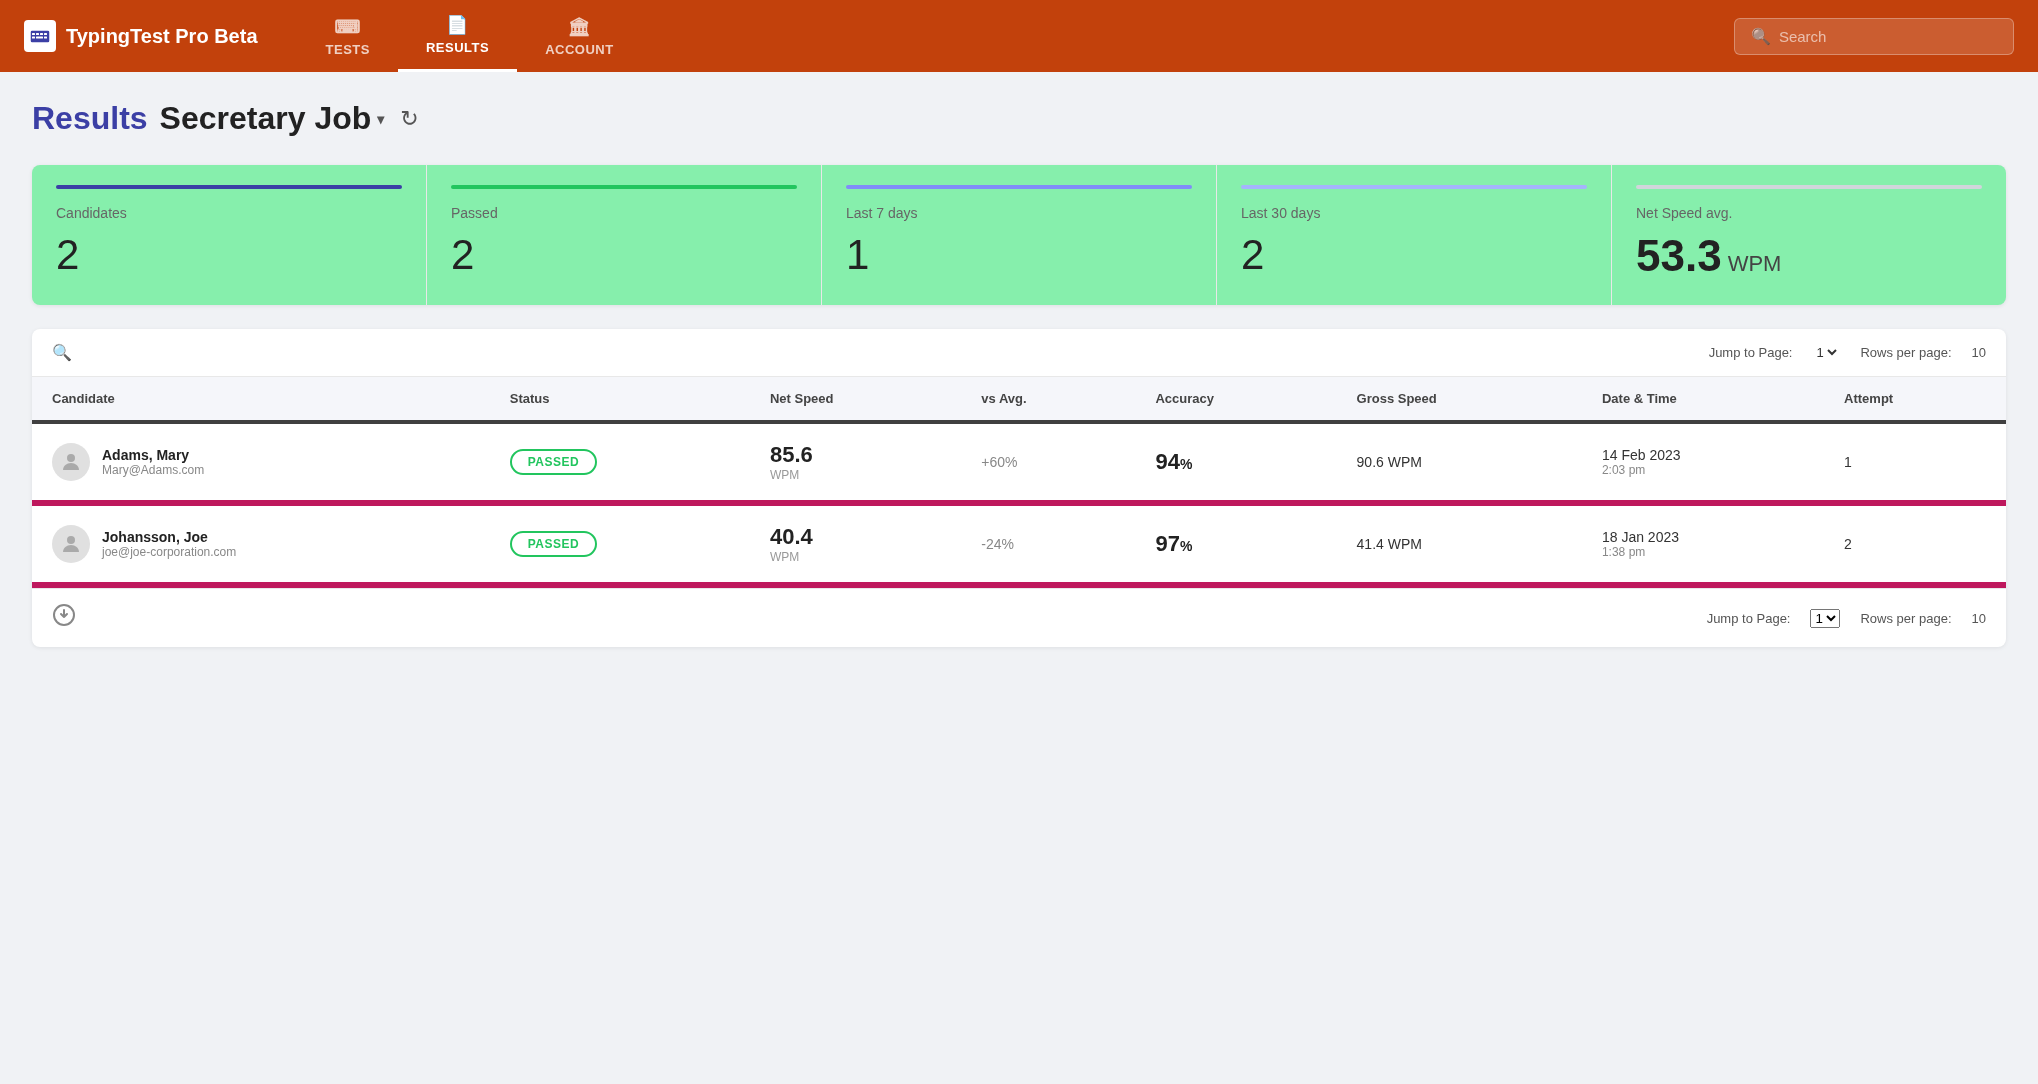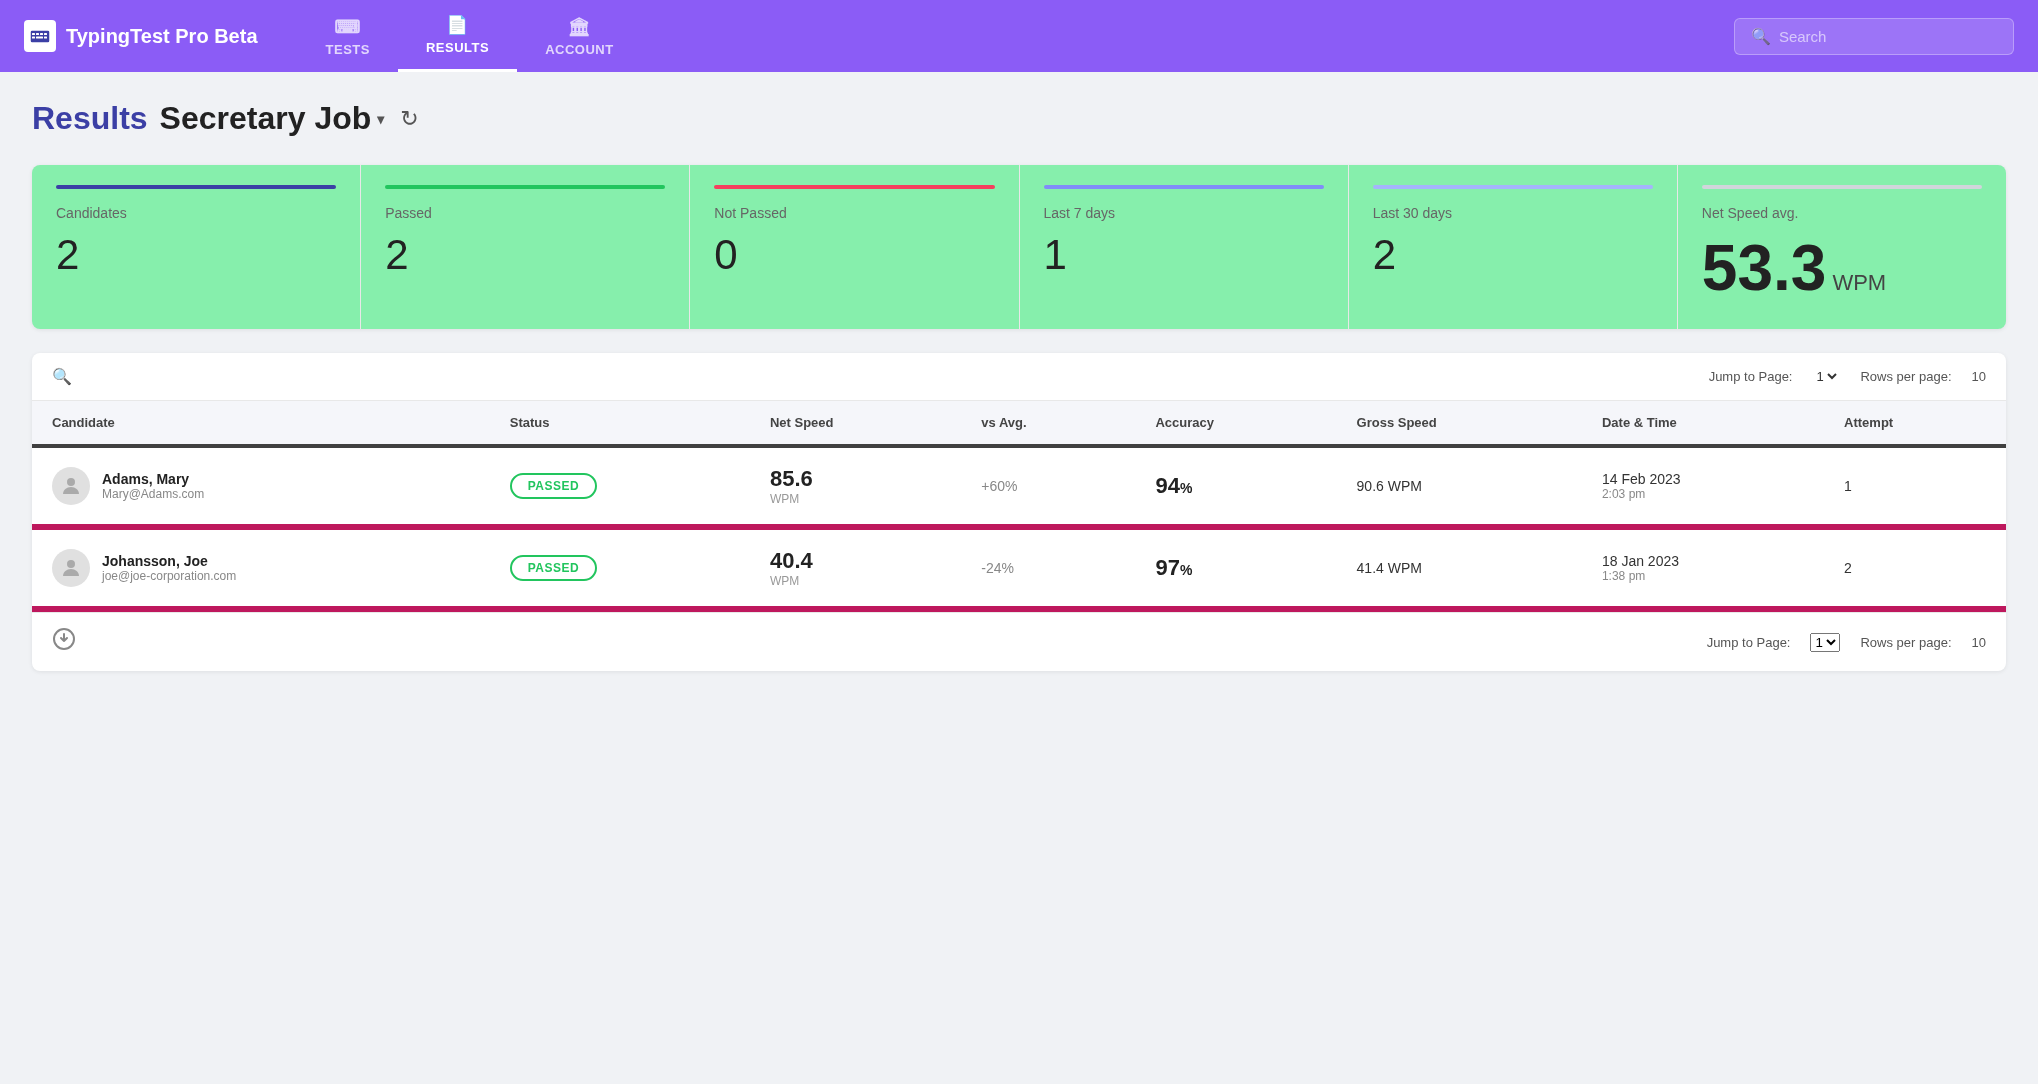--- a/index.html
+++ b/index.html
@@ -1,20 +1,20 @@
 <!DOCTYPE html>
 <html><head>
   <meta charset="utf-8">
   <style>
     * { box-sizing: border-box; margin: 0; padding: 0; }
     body { font-family: 'Segoe UI', Arial, sans-serif; background: #f0f2f5; min-height: 100vh; }
 
     
     .navbar {
-      background: #8b5cf6;
+      background: #c2410c;
       display: flex;
       align-items: center;
       padding: 0 24px;
       height: 72px;
       position: relative;
     }
     .navbar-brand {
       display: flex;
       align-items: center;
       gap: 10px;
@@ -143,21 +143,21 @@
       font-size: 14px;
       color: #666;
       margin-bottom: 10px;
     }
     .stat-value {
       font-size: 42px;
       font-weight: 300;
       color: #222;
     }
     .stat-value-large {
-      font-size: 64px;
+      font-size: 44px;
       font-weight: 700;
       color: #222;
     }
     .stat-value-wpm {
       font-size: 22px;
       font-weight: 400;
       color: #444;
     }
 
     
@@ -376,25 +376,20 @@
       <div class="stat-label">Candidates</div>
       <div class="stat-value">2</div>
     </div>
 
     <div class="stat-card">
       <div class="stat-bar" style="background:#22c55e;"></div>
       <div class="stat-label">Passed</div>
       <div class="stat-value">2</div>
     </div>
 
-    <div class="stat-card">
-      <div class="stat-bar" style="background:#f43f5e;"></div>
-      <div class="stat-label">Not Passed</div>
-      <div class="stat-value">0</div>
-    </div>
 
     <div class="stat-card">
       <div class="stat-bar" style="background:#818cf8;"></div>
       <div class="stat-label">Last 7 days</div>
       <div class="stat-value">1</div>
     </div>
 
     <div class="stat-card">
       <div class="stat-bar" style="background:#a5b4fc;"></div>
       <div class="stat-label">Last 30 days</div>

